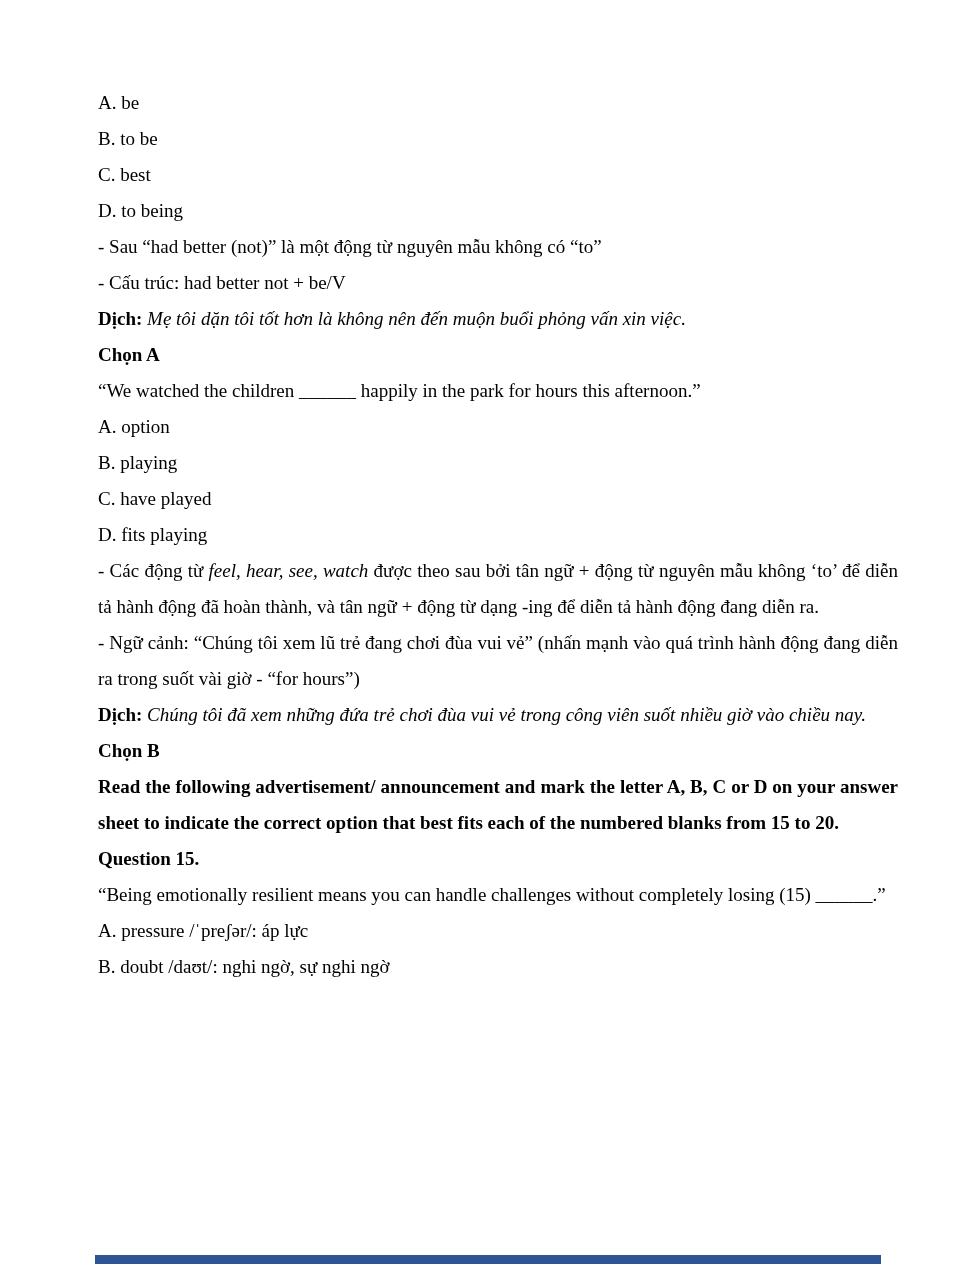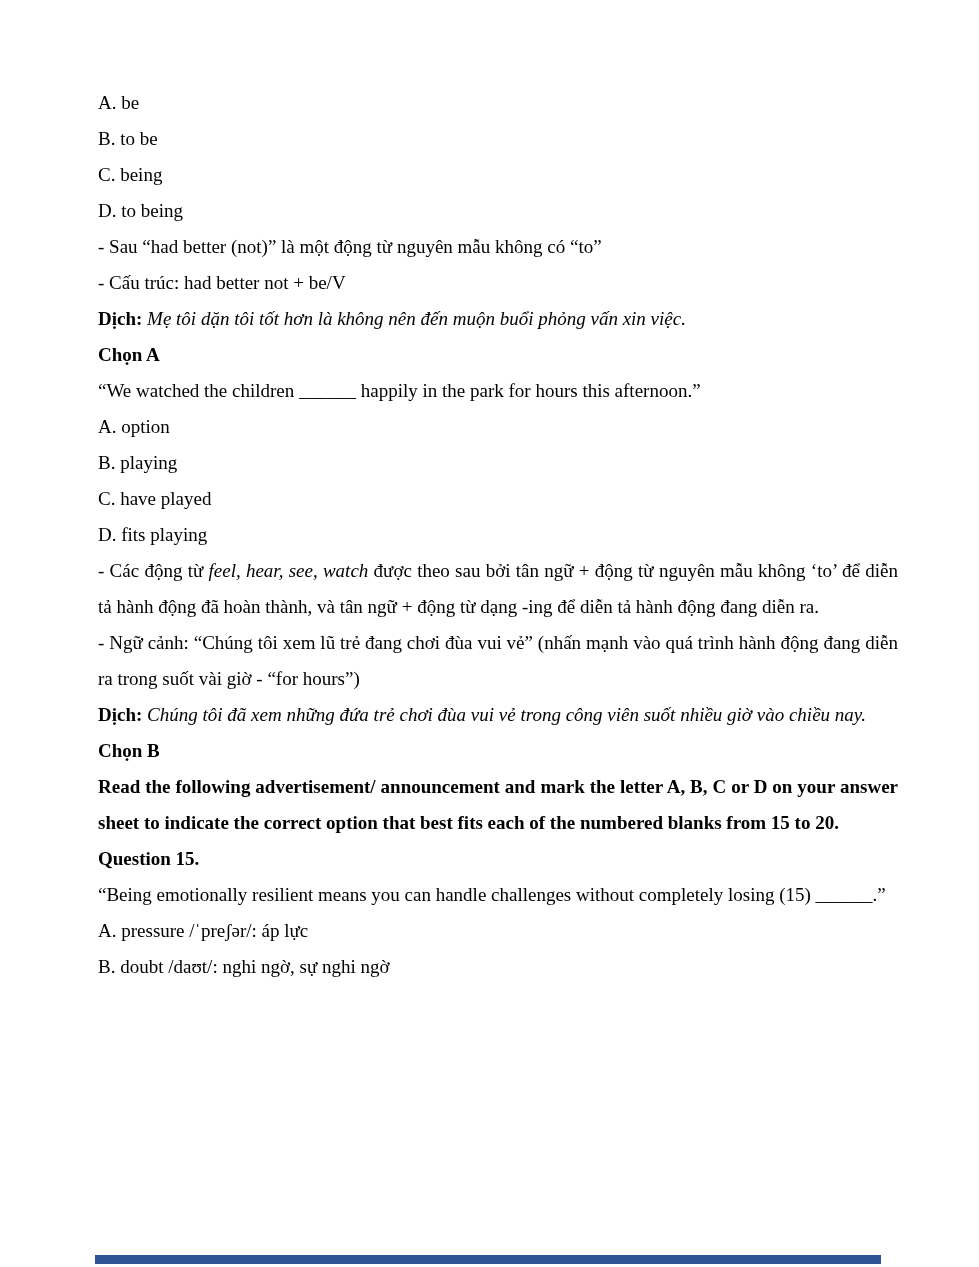--- a/index.html
+++ b/index.html
@@ -37,21 +37,21 @@
     height: 9px;
   }
 </style>
 </head>
 <body>
 
 <div class="page-content">
 
   <p class="line">A. be</p>
   <p class="line">B. to be</p>
-  <p class="line">C. being</p>
+  <p class="line">C. best</p>
   <p class="line">D. to being</p>
 
   <p class="para">- Sau “had better (not)” là một động từ nguyên mẫu không có “to”</p>
   <p class="para">- Cấu trúc: had better not + be/V</p>
 
   <p class="para"><span class="bold">Dịch:</span> <span class="italic">Mẹ tôi dặn tôi tốt hơn là không nên đến muộn buổi phỏng vấn xin việc.</span></p>
 
   <p class="line bold">Chọn A</p>
 
   <p class="line">“We watched the children ______ happily in the park for hours this afternoon.”</p>

